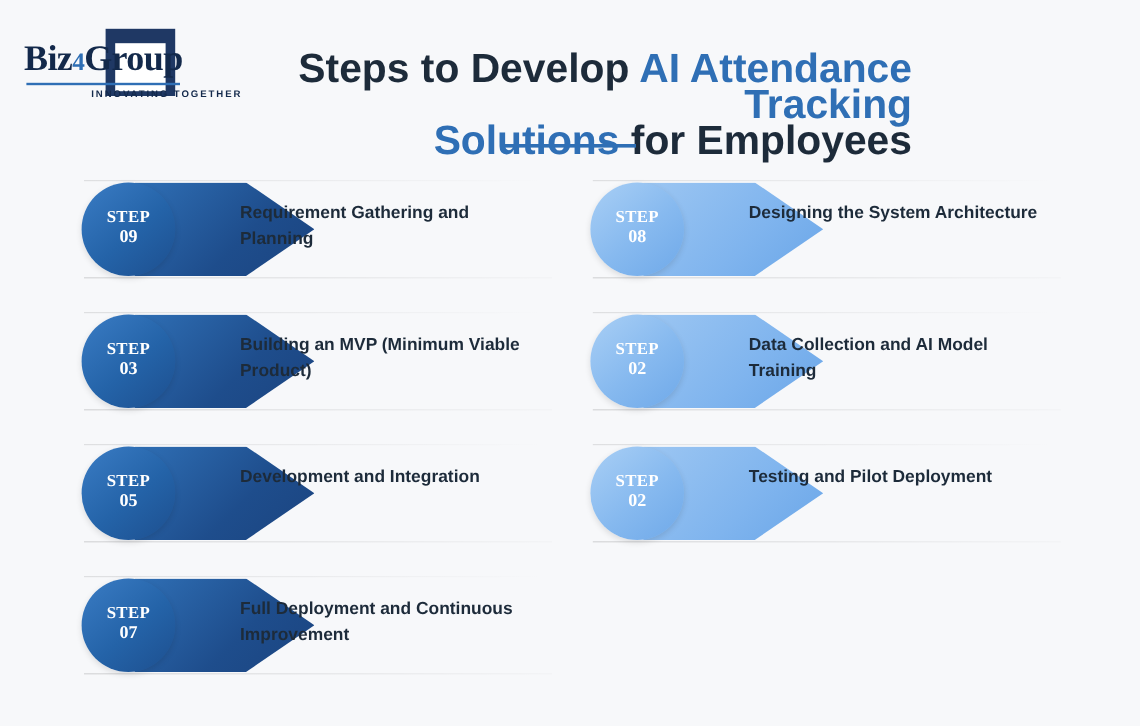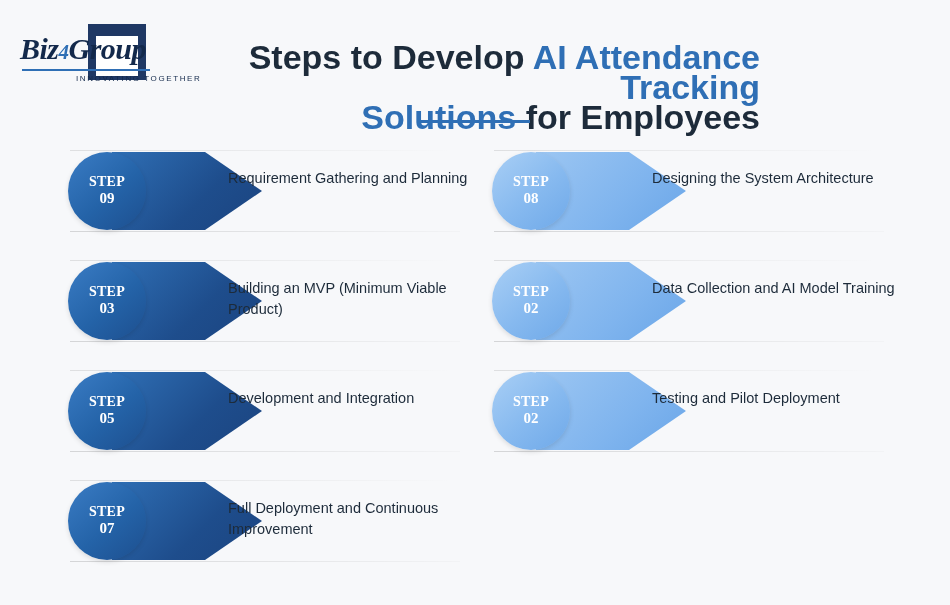--- a/index.html
+++ b/index.html
@@ -37,21 +37,20 @@
     top: 14px;
     width: 42px;
     height: 40px;
     background: #ffffff;
   }
   .logo-text {
     position: absolute;
     left: 0;
     top: 10px;
     font-family: "Liberation Serif", serif;
-    font-style: italic;
     font-weight: bold;
     font-size: 30px;
     color: #13294b;
     letter-spacing: -0.5px;
     white-space: nowrap;
   }
   .logo-text .four {
     color: #2f6fb5;
     font-size: 21px;
     vertical-align: baseline;
@@ -64,21 +63,21 @@
     height: 2px;
     background: #2f6fb5;
   }
   .logo-tagline {
     position: absolute;
     left: 24px;
     top: 52px;
     font-size: 8px;
     letter-spacing: 1.6px;
     color: #13294b;
-    font-weight: normal;
+    font-weight: bold;
     white-space: nowrap;
     padding-left: 32px;
   }
 
   
   .heading {
     position: absolute;
     left: 190px;
     top: 42px;
     width: 570px;
@@ -189,23 +188,22 @@
     font-weight: bold;
   }
 
   .step-text {
     position: absolute;
     left: 140px;
     top: 26px;
     width: 250px;
     font-size: 14.5px;
     line-height: 21px;
-    font-weight: normal;
+    font-weight: bold;
     color: #1d2b3a;
-    margin-left: 28px;
   }
 </style>
 </head>
 <body>
 
 <div class="logo">
   <div class="logo-square"></div>
   <div class="logo-square-inner"></div>
   <div class="logo-text"><span>Biz</span><span class="four">4</span><span>Group</span></div>
   <div class="logo-rule"></div>

